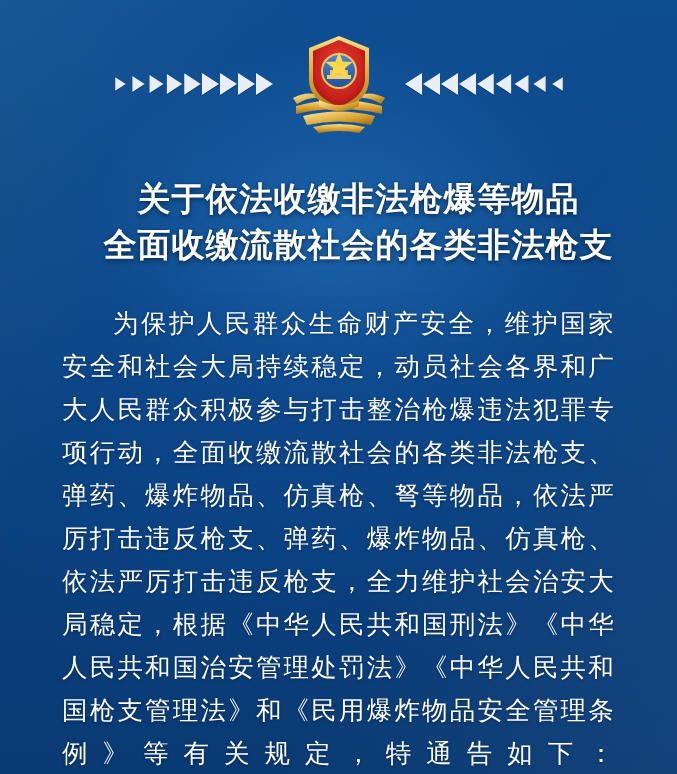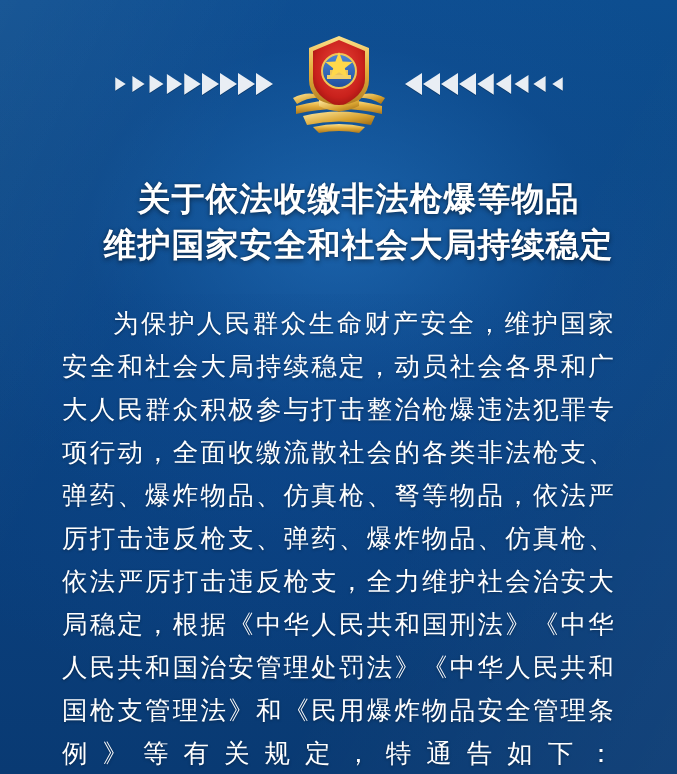--- a/index.html
+++ b/index.html
@@ -194,20 +194,20 @@
       <span class="leaf s5"></span>
       <span class="leaf s4"></span>
       <span class="leaf s3"></span>
       <span class="leaf s2"></span>
       <span class="leaf s1"></span>
     </div>
   </div>
 
   <div class="title-block">
     <div class="title-line">关于依法收缴非法枪爆等物品</div>
-    <div class="title-line">维护国家安全和社会大局持续稳定</div>
+    <div class="title-line">全面收缴流散社会的各类非法枪支</div>
   </div>
 
   <div class="body-block">
     <p>为保护人民群众生命财产安全，维护国家安全和社会大局持续稳定，动员社会各界和广大人民群众积极参与打击整治枪爆违法犯罪专项行动，全面收缴流散社会的各类非法枪支、弹药、爆炸物品、仿真枪、弩等物品，依法严厉打击违反枪支、弹药、爆炸物品、仿真枪、依法严厉打击违反枪支，全力维护社会治安大局稳定，根据《中华人民共和国刑法》《中华人民共和国治安管理处罚法》《中华人民共和国枪支管理法》和《民用爆炸物品安全管理条例》等有关规定，特通告如下：</p>
   </div>
 
 </div>
 
 </body></html>

